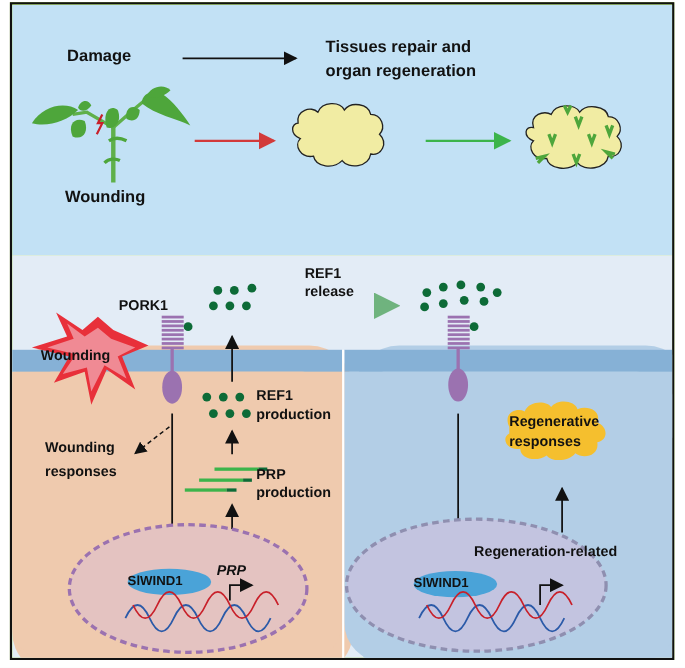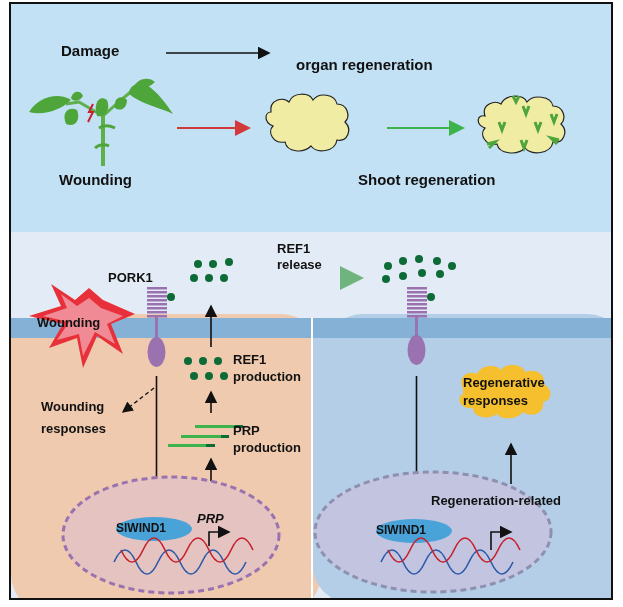--- a/index.html
+++ b/index.html
@@ -173,23 +173,23 @@
     <ellipse cx="422" cy="528" rx="118" ry="60" fill="#c3c4e0" stroke="#8f8fb0" stroke-width="3" stroke-dasharray="6,4"></ellipse>
     <ellipse cx="403" cy="527" rx="38" ry="12" fill="#4aa3d8"></ellipse>
     <g>
       <path d="M370,558 Q381,534 392,558 T414,558 T436,558 T458,558 T480,558 T502,558" stroke="#2b5aa8" stroke-width="1.6" fill="none"></path>
       <path d="M377,546 Q388,570 399,546 T421,546 T443,546 T465,546 T487,546 T509,546" stroke="#c8202a" stroke-width="1.6" fill="none"></path>
     </g>
     <path d="M480,546 L480,528 L500,528" stroke="#111" stroke-width="1.6" fill="none" marker-end="url(#ahBlack)"></path>
   </svg>
 
   <div class="lbl" style="left:50px;top:38px;font-size:15px;">Damage</div>
+  <div class="lbl" style="left:285px;top:30px;font-size:15px;">Tissues repair and</div>
   <div class="lbl" style="left:285px;top:52px;font-size:15px;">organ regeneration</div>
   <div class="lbl" style="left:48px;top:167px;font-size:15px;">Wounding</div>
-  <div class="lbl" style="left:347px;top:167px;font-size:15px;">Shoot regeneration</div>
 
   <div class="lbl" style="left:97px;top:267px;font-size:13px;">PORK1</div>
   <div class="lbl" style="left:26px;top:312px;font-size:13px;">Wounding</div>
   <div class="lbl c" style="left:266px;top:238px;font-size:13px;width:60px;">REF1</div>
   <div class="lbl c" style="left:266px;top:254px;font-size:13px;width:60px;">release</div>
   <div class="lbl c" style="left:222px;top:349px;font-size:13px;width:80px;">REF1</div>
   <div class="lbl c" style="left:222px;top:366px;font-size:13px;width:80px;">production</div>
   <div class="lbl c" style="left:30px;top:396px;font-size:13px;width:80px;">Wounding</div>
   <div class="lbl c" style="left:30px;top:418px;font-size:13px;width:80px;">responses</div>
   <div class="lbl c" style="left:222px;top:420px;font-size:13px;width:80px;">PRP</div>

